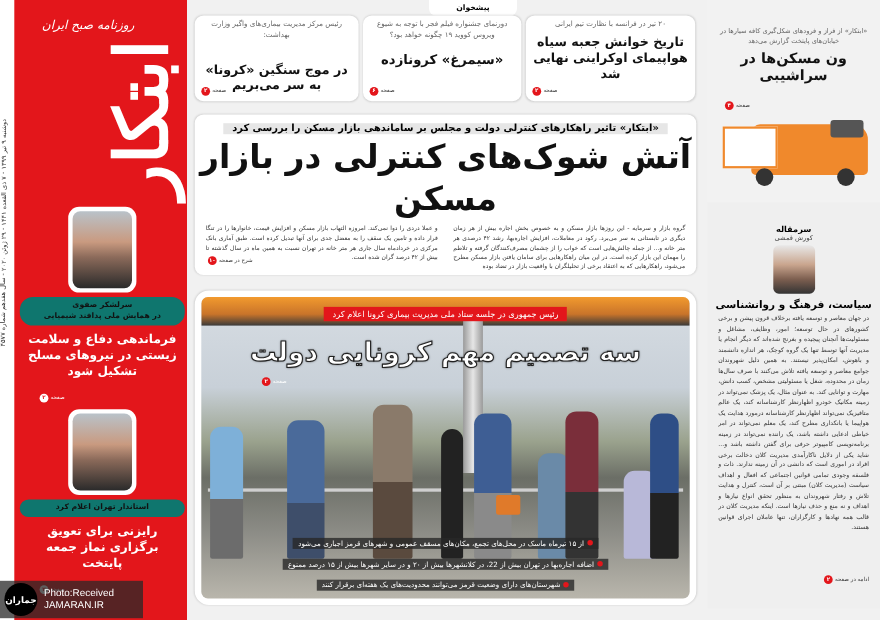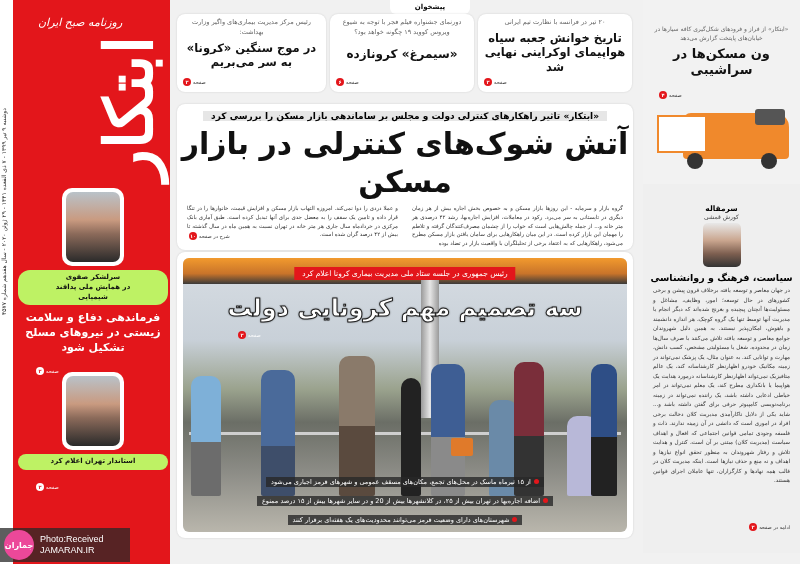--- a/index.html
+++ b/index.html
@@ -5,39 +5,39 @@
 *{margin:0;padding:0;box-sizing:border-box;}
 body{width:800px;height:564px;overflow:hidden;background:#f1f1f1;font-family:"DejaVu Sans",sans-serif;position:relative;}
 #masthead{position:absolute;left:0;top:0;width:170px;height:564px;background:#e3161b;overflow:hidden;}
 #logo{position:absolute;left:22px;top:8px;width:146px;height:170px;color:#fff;}
 #logo .name{position:absolute;right:6px;top:28px;font-size:66px;font-weight:bold;font-family:"DejaVu Serif",serif;writing-mode:vertical-rl;transform:rotate(180deg);line-height:1;letter-spacing:-4px;}
 #logo .tag{position:absolute;left:16px;top:8px;font-size:11px;font-style:italic;direction:rtl;text-align:right;}
 #dateline{position:absolute;left:0;top:0;width:13px;height:564px;background:#fff;font-size:6px;color:#333;writing-mode:vertical-rl;transform:rotate(180deg);text-align:center;padding-top:140px;white-space:nowrap;}
 .side-card{position:absolute;left:18px;width:150px;direction:rtl;color:#fff;text-align:center;}
 .side-photo{margin:0 auto;width:62px;height:78px;background:#fff;border-radius:10px;padding:4px;}
 .side-photo .ph{width:100%;height:100%;border-radius:7px;background:linear-gradient(180deg,#b9c2c9 0%,#c99a80 40%,#8b6a5a 60%,#2a2a2a 100%);}
-.side-caption{background:#bef264;color:#111;font-size:7px;font-weight:bold;border-radius:12px;padding:3px 22px;margin:4px 0;line-height:1.4;}
+.side-caption{background:#0f766e;color:#111;font-size:7px;font-weight:bold;border-radius:12px;padding:3px 6px;margin:4px 0;line-height:1.4;}
 .side-head{font-size:11px;font-weight:bold;line-height:1.35;padding:2px 4px;}
 .pg{display:inline-flex;align-items:center;gap:2px;font-size:5px;color:#fff;}
 .pg .dot{width:8px;height:8px;border-radius:50%;background:#fff;color:#e3161b;font-size:5px;display:inline-flex;align-items:center;justify-content:center;font-weight:bold;}
 .pg.dark{color:#333;}
 .pg.dark .dot{background:#e3161b;color:#fff;}
 #watermark{position:absolute;left:0;top:528px;width:130px;height:34px;background:rgba(40,40,40,.75);display:flex;align-items:center;gap:6px;padding-left:4px;}
-#watermark .wlogo{width:30px;height:30px;border-radius:50%;background:#ec4899;color:#fff;font-size:8px;display:flex;align-items:center;justify-content:center;font-weight:bold;}
+#watermark .wlogo{width:30px;height:30px;border-radius:50%;background:#000000;color:#fff;font-size:8px;display:flex;align-items:center;justify-content:center;font-weight:bold;}
 #watermark .wtxt{color:#fff;font-size:9px;line-height:1.25;font-family:"Liberation Sans",sans-serif;}
 .card{position:absolute;background:#fff;border-radius:8px;box-shadow:0 0 2px rgba(0,0,0,.15);direction:rtl;text-align:center;}
 .kicker{font-size:6.5px;color:#666;line-height:1.5;}
 .headline{font-weight:bold;color:#111;line-height:1.25;}
 #preview-tab{position:absolute;left:390px;top:0;width:80px;height:14px;background:#fff;border-radius:0 0 6px 6px;font-size:7px;font-weight:bold;text-align:center;line-height:14px;direction:rtl;}
 #main-story{left:177px;top:104px;width:456px;height:146px;}
 #main-kicker{display:inline-block;background:#e6e6e6;font-size:9px;font-weight:bold;padding:0 8px;margin-top:6px;}
 #main-headline{font-size:30px;font-weight:900;margin-top:2px;letter-spacing:-1px;}
 #main-body{display:flex;gap:14px;padding:4px 10px;font-size:5.5px;line-height:1.6;color:#333;text-align:justify;}
 #main-body p{flex:1;}
-#photo-story{left:177px;top:252px;width:456px;height:286px;padding:6px;}
+#photo-story{left:177px;top:264px;width:456px;height:286px;padding:6px;border-radius:13px;}
 #photo{position:relative;width:100%;height:100%;border-radius:6px;overflow:hidden;background:linear-gradient(180deg,#d7dde3 0%,#c8d0d8 30%,#9aa28d 48%,#6b6e66 60%,#8c8c86 78%,#b9b6ac 100%);}
 #photo .roof{position:absolute;left:0;top:0;width:100%;height:26px;background:linear-gradient(180deg,#f29a2e,#c9742a 60%,#3a3a3a);}
 #photo .pole{position:absolute;left:238px;top:20px;width:18px;height:140px;background:linear-gradient(90deg,#9a9a9a,#e6e6e6,#9a9a9a);}
 #photo-kicker{position:absolute;left:50%;transform:translateX(-50%);top:9px;background:#e3161b;color:#fff;font-size:7.5px;padding:2px 8px;white-space:nowrap;}
 #photo-headline{position:absolute;left:0;right:0;top:36px;text-align:center;font-size:24px;font-weight:900;color:#fff;-webkit-text-stroke:1px #222;text-shadow:0 0 2px #000;}
 #photo .pg{position:absolute;left:55px;top:73px;}
 .people{position:absolute;left:6px;right:6px;top:88px;height:150px;}
 .person{position:absolute;bottom:0;border-radius:10px 10px 2px 2px;}
 .rail{position:absolute;left:0;right:0;height:3px;background:#cfcfcf;}
 .bullets{position:absolute;left:0;right:0;bottom:6px;text-align:center;}
@@ -84,20 +84,21 @@
         <span class="dot">۲</span>
       </span>
     </div>
   </div>
 
   <div class="side-card" style="top:372px;">
     <div class="side-photo">
         <div class="ph"></div>
       </div>
     <div class="side-caption">استاندار تهران اعلام کرد</div>
+    <div class="side-head">رایزنی برای تعویق برگزاری نماز جمعه پایتخت</div>
     <div style="text-align:left;padding-left:18px;">
       <span class="pg">
         <span>صفحه</span>
         <span class="dot">۲</span>
       </span>
     </div>
   </div>
 </div>
 
 <div id="watermark">
@@ -123,21 +124,21 @@
   <div class="kicker">دورنمای جشنواره فیلم فجر با توجه به شیوع ویروس کووید ۱۹ چگونه خواهد بود؟</div>
   <div class="headline" style="font-size:12px;margin-top:9px;">«سیمرغ» کرونازده</div>
   <div style="position:absolute;left:6px;bottom:4px;"><span class="pg dark">
         <span>صفحه</span>
         <span class="dot">۶</span>
       </span></div>
 </div>
 
 <div class="card" style="left:177px;top:14px;width:149px;height:78px;padding:4px 6px;">
   <div class="kicker">رئیس مرکز مدیریت بیماری‌های واگیر وزارت بهداشت:</div>
-  <div class="headline" style="font-size:11.5px;margin-top:3px;">در موج سنگین «کرونا» به سر می‌بریم</div>
+  <div class="headline" style="font-size:11.5px;margin-top:18px;">در موج سنگین «کرونا» به سر می‌بریم</div>
   <div style="position:absolute;left:6px;bottom:4px;"><span class="pg dark">
         <span>صفحه</span>
         <span class="dot">۲</span>
       </span></div>
 </div>
 
 <div id="cafe">
   <div class="kicker">«ابتکار» از فراز و فرودهای شکل‌گیری کافه سیارها در خیابان‌های پایتخت گزارش می‌دهد</div>
   <div class="headline">ون مسکن‌ها در سراشیبی</div>
   <div style="text-align:left;padding-left:16px;margin-top:3px;"><span class="pg dark">
@@ -184,21 +185,21 @@
       <div class="person" style="left:212px;width:20px;height:118px;background:#222;"></div>
       <div class="person" style="left:242px;width:34px;height:132px;background:linear-gradient(#3e5e94 55%,#8a8a8a 55%);"></div>
       <div class="person" style="left:262px;top:92px;width:22px;height:18px;background:#e07a2a;border-radius:2px;"></div>
       <div class="person" style="left:300px;width:28px;height:96px;background:#6a8aa8;"></div>
       <div class="person" style="left:325px;width:30px;height:134px;background:linear-gradient(#7a2e3a 55%,#333 55%);"></div>
       <div class="person" style="left:378px;width:30px;height:80px;background:#b8b8d8;"></div>
       <div class="person" style="left:402px;width:26px;height:132px;background:linear-gradient(#2e4e86 55%,#222 55%);"></div>
     </div>
     <div class="bullets">
       <div><span class="bullet">از ۱۵ تیرماه ماسک در محل‌های تجمع، مکان‌های مسقف عمومی و شهرهای قرمز اجباری می‌شود</span></div>
-      <div><span class="bullet">اضافه اجاره‌بها در تهران بیش از ۲۵، در کلانشهرها بیش از 20 و در سایر شهرها بیش از ۱۵ درصد ممنوع</span></div>
+      <div><span class="bullet">اضافه اجاره‌بها در تهران بیش از 22، در کلانشهرها بیش از ۲۰ و در سایر شهرها بیش از ۱۵ درصد ممنوع</span></div>
       <div><span class="bullet">شهرستان‌های دارای وضعیت قرمز می‌توانند محدودیت‌های یک هفته‌ای برقرار کنند</span></div>
     </div>
   </div>
 </div>
 
 <div id="editorial">
   <div class="lbl">سرمقاله</div>
   <div class="author">کورش قمشی</div>
   <div class="portrait"></div>
   <div class="etitle">سیاست، فرهنگ و روانشناسی</div>

